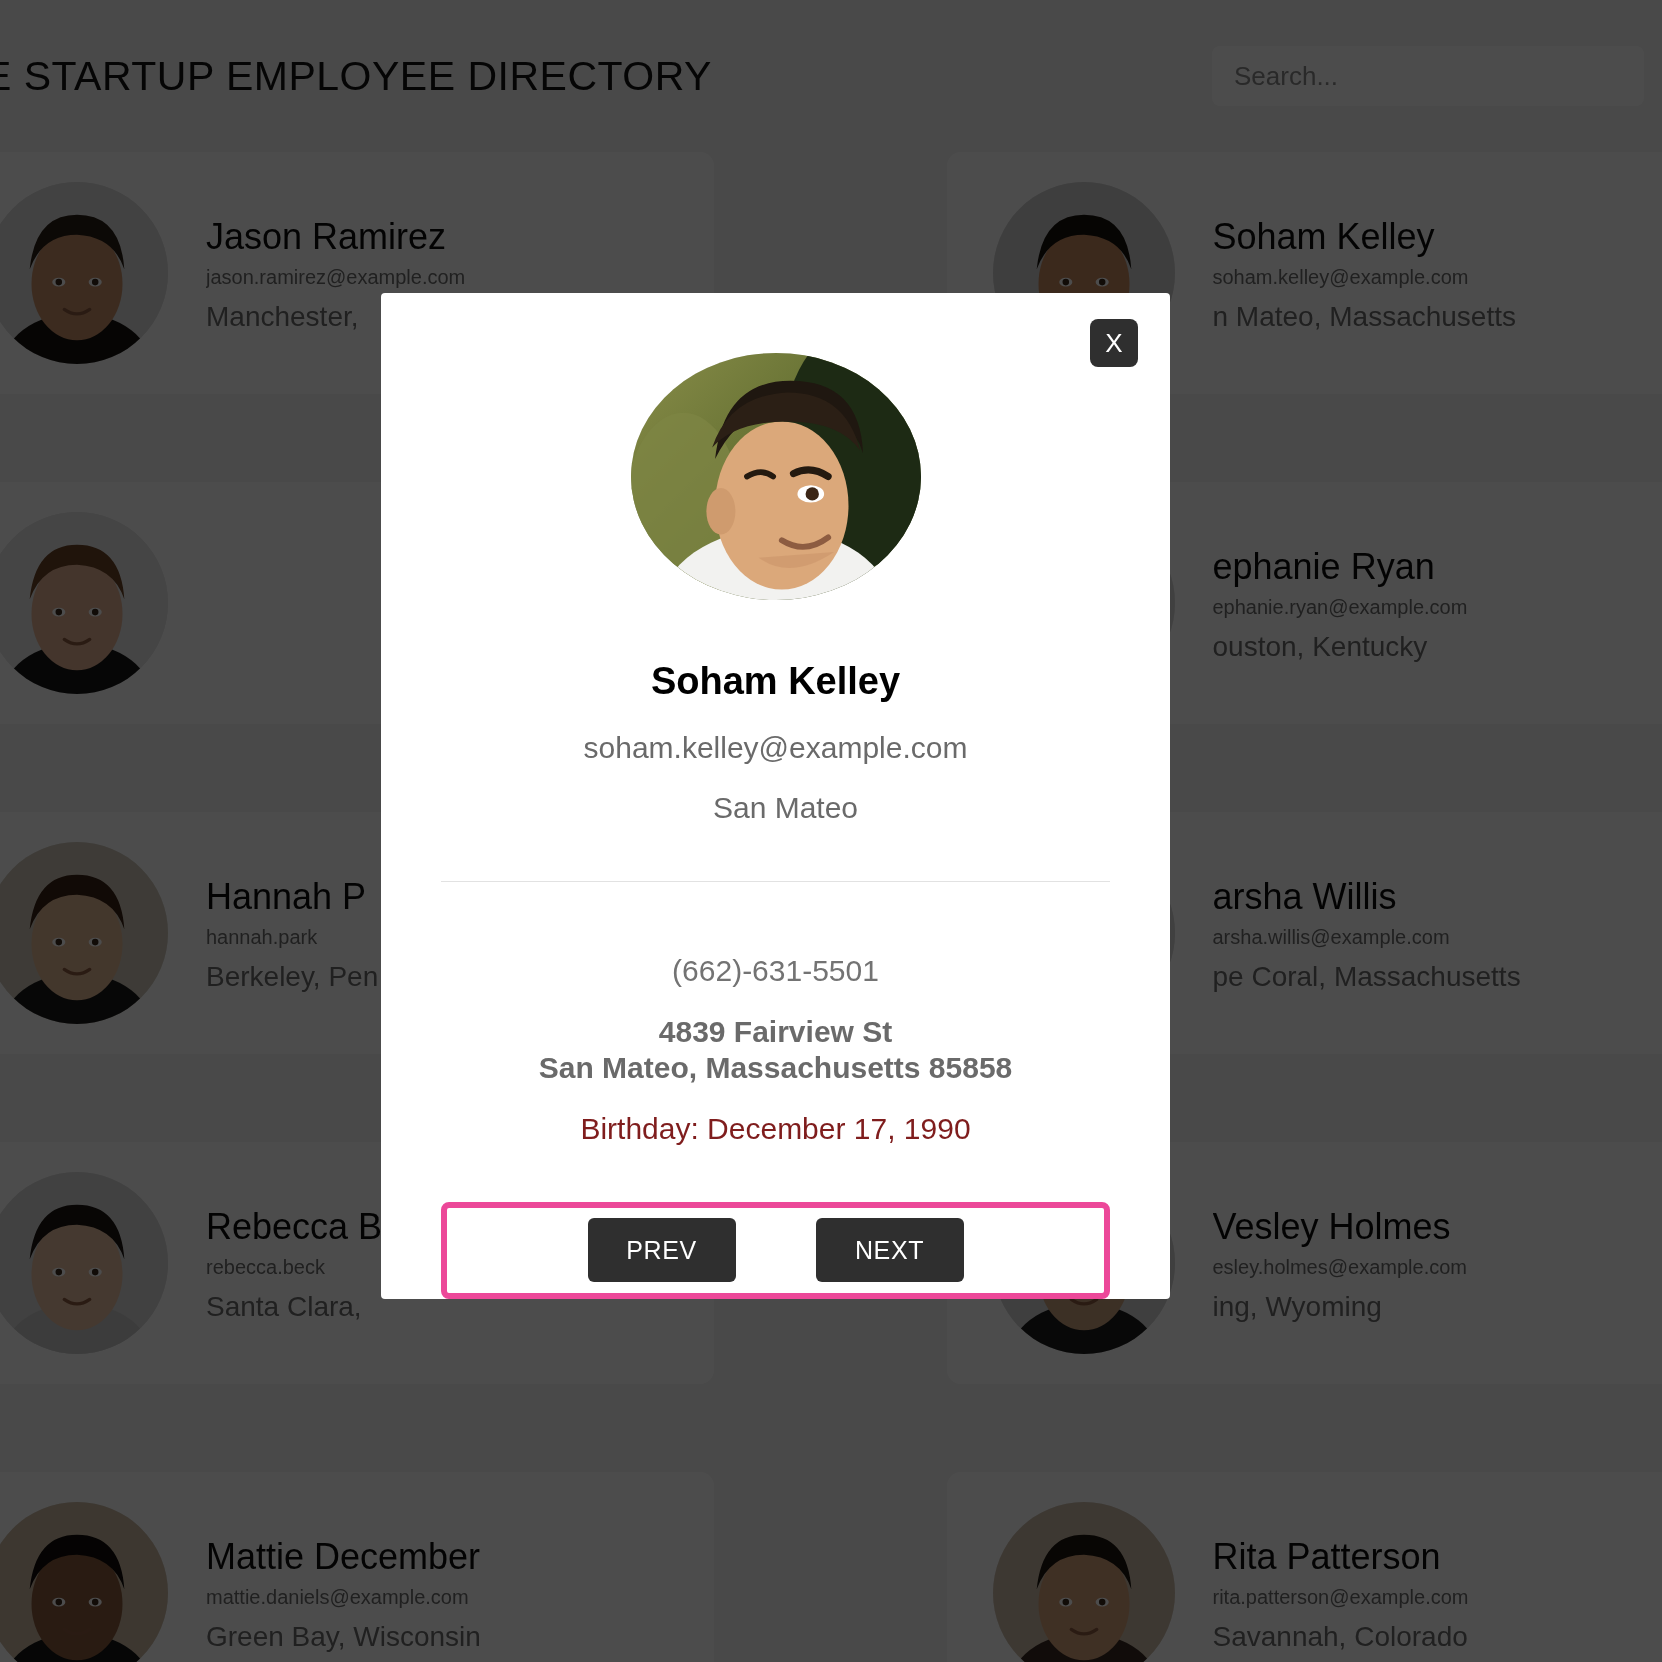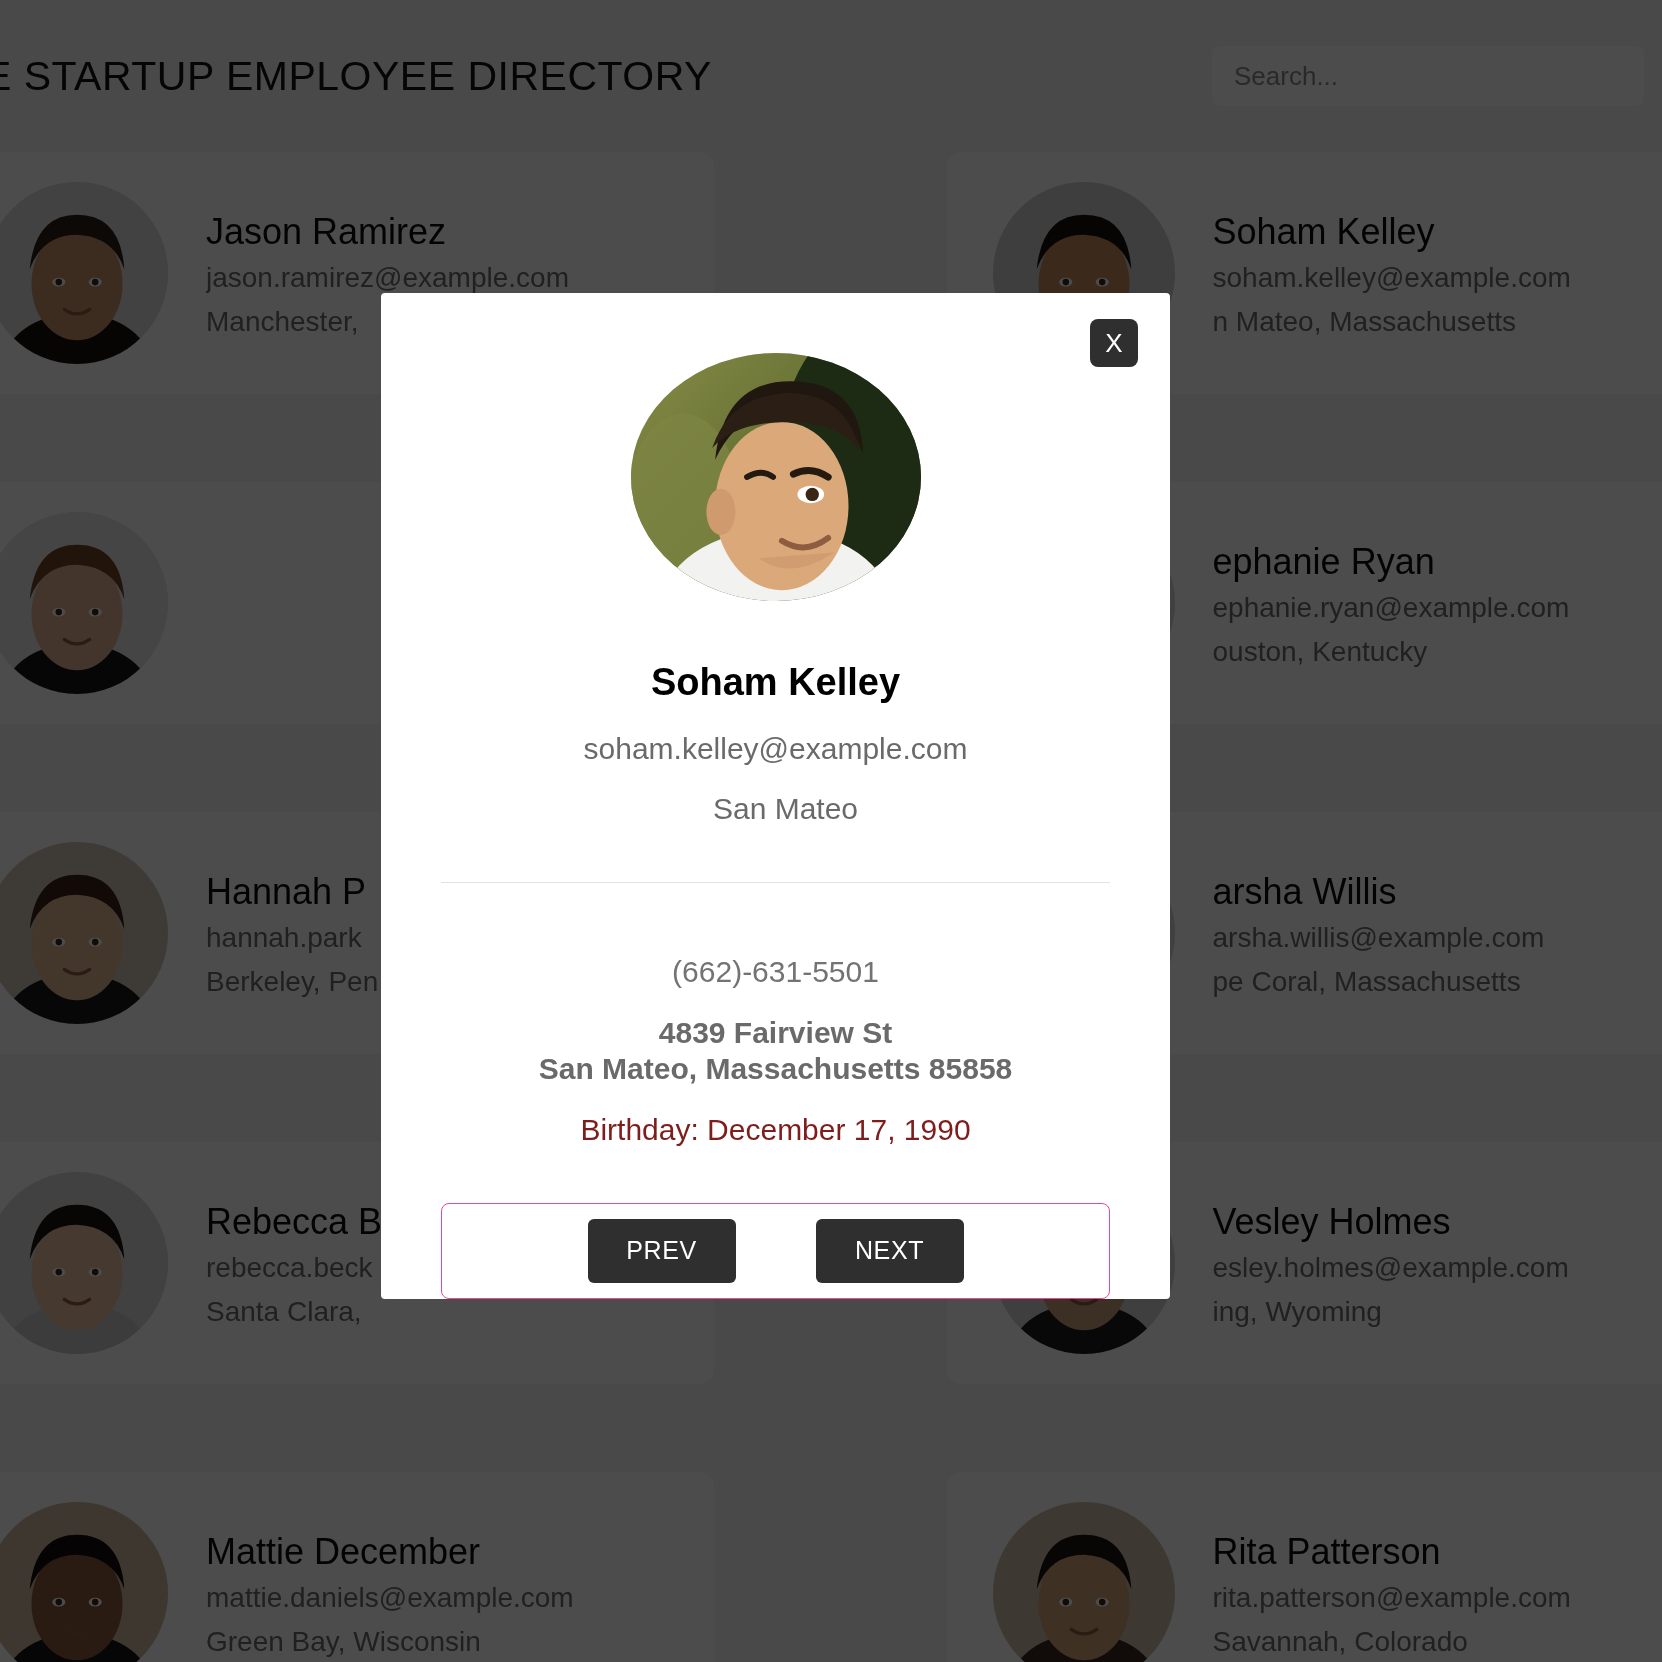--- a/index.html
+++ b/index.html
@@ -99,21 +99,21 @@
     white-space: nowrap;
   }
   .card-name {
     font-size: 36px;
     font-weight: 400;
     color: #0d0d0d;
     line-height: 1.35;
     white-space: nowrap;
   }
   .card-email {
-    font-size: 28px;
+    font-size: 20px;
     color: #6d6d6d;
     margin-top: 5px;
     white-space: nowrap;
   }
   .card-loc {
     font-size: 28px;
     color: #6d6d6d;
     margin-top: 12px;
     white-space: nowrap;
   }
@@ -216,21 +216,21 @@
   .modal-birthday {
     font-size: 30px;
     color: #7f1d1d;
     margin-top: 26px;
     text-align: center;
   }
 
   .modal-footer {
     width: 100%;
     margin-top: 56px;
-    border: 1px solid #ec4899;
+    border: 6px solid #ec4899;
     border-radius: 8px;
     height: 112px;
     display: flex;
     align-items: center;
     justify-content: center;
     gap: 80px;
   }
 
   .nav-button {
     background: #2f2f2f;

